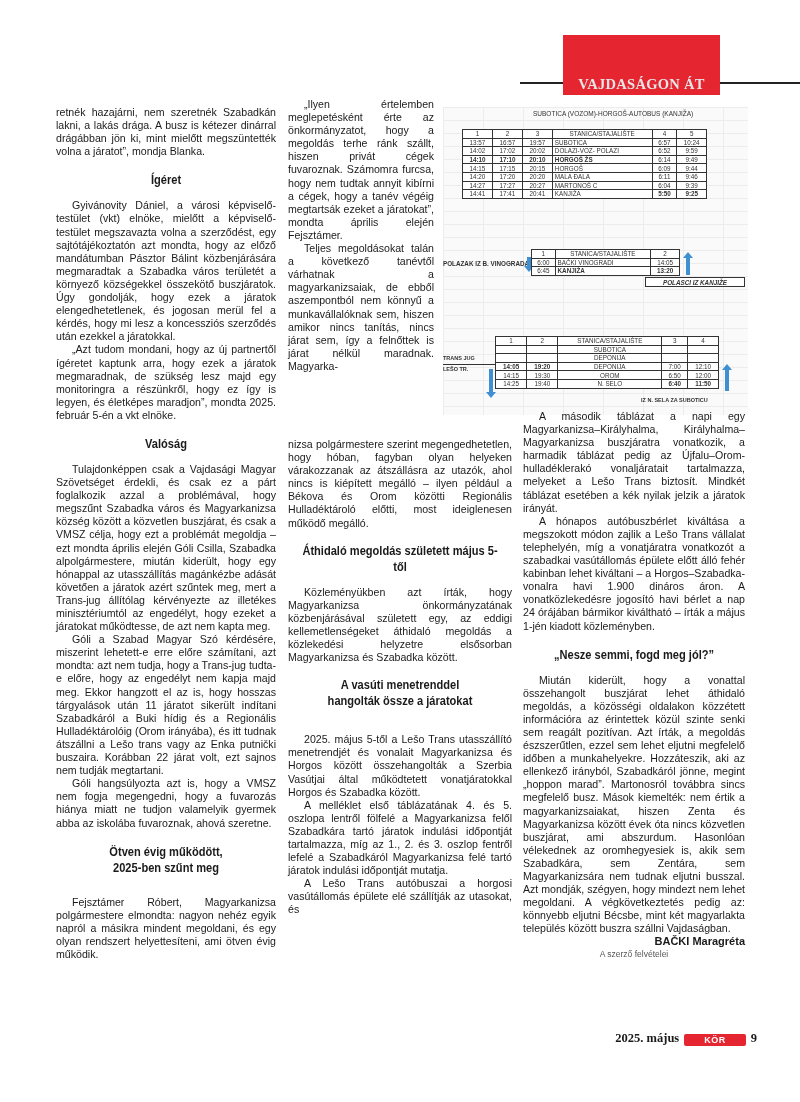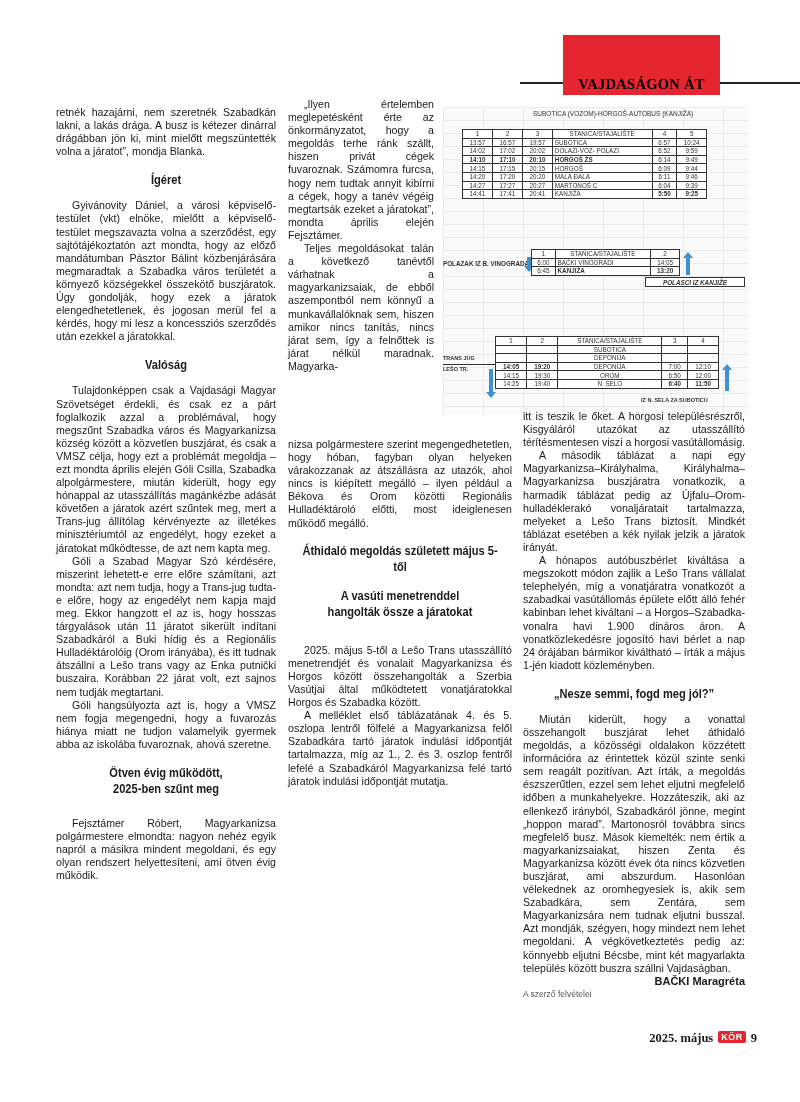--- a/index.html
+++ b/index.html
@@ -1,37 +1,37 @@
 <!DOCTYPE html>
 <html><head>
 <meta charset="utf-8">
 <style>
   * { box-sizing: border-box; margin: 0; padding: 0; }
   html, body { width: 800px; height: 1102px; background: #ffffff; overflow: hidden; }
   body { position: relative; font-family: "DejaVu Sans Condensed", "Liberation Sans", sans-serif; color: #1a1a1a; }
 
   .section-flag { position: absolute; left: 563px; top: 35px; width: 157px; height: 60px; background: #e52631; }
   .section-rule { position: absolute; left: 520px; top: 82px; width: 280px; height: 1.5px; background: #222; }
-  .section-label { position: absolute; left: 563px; top: 73px; width: 157px; height: 22px; background: #e52631; color: #000000; font-family: "Liberation Serif", serif; font-weight: bold; font-size: 14.5px; letter-spacing: 0.3px; text-align: center; line-height: 22px; }
+  .section-label { position: absolute; left: 563px; top: 73px; width: 157px; height: 22px; background: #e52631; color: #e5e5e5; font-family: "Liberation Serif", serif; font-weight: bold; font-size: 14.5px; letter-spacing: 0.3px; text-align: center; line-height: 22px; }
 
   .col { position: absolute; font-family: "Liberation Sans", sans-serif; font-size: 10.6px; line-height: 13.1px; text-align: justify; }
   .col p { text-indent: 16px; }
   .col p.noindent { text-indent: 0; }
   .col h3 { font-family: "Liberation Sans Narrow", "Liberation Sans", sans-serif; font-weight: bold; font-size: 12.6px; line-height: 16px; text-align: center; transform: scaleX(0.88); }
 
   #col1 { left: 56px; top: 106px; width: 220px; }
   #col2top { left: 288px; top: 98px; width: 146px; }
   #col2 { left: 288px; top: 438px; width: 224px; }
   #col3 { left: 523px; top: 410px; width: 222px; }
 
   .byline { text-align: right; font-weight: bold; font-size: 11px; line-height: 13px; }
-  .credit { text-align: left; font-size: 8.5px; color: #555; line-height: 12px; }
-
-  .footer { position: absolute; right: 43px; top: 1031px; font-family: "Liberation Serif", serif; font-weight: bold; font-size: 12.5px; display: flex; align-items: flex-start; gap: 5px; }
-  .footer .kor { background: #e52631; color: #fff; font-family: "Liberation Sans", sans-serif; font-size: 9px; padding: 1px 3px; border-radius: 2px; letter-spacing: 0.5px; }
+  .credit { text-align: center; font-size: 8.5px; color: #555; line-height: 12px; }
+
+  .footer { position: absolute; right: 43px; top: 1031px; font-family: "Liberation Serif", serif; font-weight: bold; font-size: 12.5px; display: flex; align-items: flex-end; gap: 5px; }
+  .footer .kor { background: #e52631; color: #fff; font-family: "Liberation Sans", sans-serif; font-size: 9px; padding: 1px 20px; border-radius: 2px; letter-spacing: 0.5px; }
 
   
   .tt-img { position: absolute; left: 443px; top: 107px; width: 305px; height: 308px; background: #fafafa;
     background-image: linear-gradient(#ececec 1px, transparent 1px), linear-gradient(90deg, #ececec 1px, transparent 1px);
     background-size: 100% 13px, 40px 100%; font-family: "Liberation Sans Narrow", "Liberation Sans", sans-serif; }
   .tt-title { position: absolute; left: 90px; top: 3px; font-size: 6.5px; color: #333; }
   table.tt { position: absolute; border-collapse: collapse; font-size: 6.3px; color: #333; background: #fff; }
   table.tt td { border: 0.8px solid #333; height: 8.6px; padding: 0 2px; text-align: center; white-space: nowrap; }
   table.tt td.st { text-align: left; }
   table.tt tr.b td { font-weight: bold; }
@@ -51,20 +51,21 @@
 <body>
 
 <div class="section-rule"></div>
 <div class="section-flag"></div>
 <div class="section-label">VAJDASÁGON ÁT</div>
 
 <div class="col" id="col1">
   <p class="noindent">retnék hazajárni, nem szeretnék Szabadkán lakni, a lakás drága. A busz is kétezer dinárral drágábban jön ki, mint mielőtt megszüntették volna a járatot”, mondja Blanka.</p>
   <h3 style="margin:14px 0 11px">Ígéret</h3>
   <p>Gyivánovity Dániel, a városi képviselő-testület (vkt) elnöke, mielőtt a képviselő-testület megszavazta volna a szerződést, egy sajtótájékoztatón azt mondta, hogy az előző mandátumban Pásztor Bálint közbenjárására megmaradtak a Szabadka város területét a környező községekkel összekötő buszjáratok. Úgy gondolják, hogy ezek a járatok elengedhetetlenek, és jogosan merül fel a kérdés, hogy mi lesz a koncessziós szerződés után ezekkel a járatokkal.</p>
+  <p>„Azt tudom mondani, hogy az új partnertől ígéretet kaptunk arra, hogy ezek a járatok megmaradnak, de szükség lesz majd egy monitoringra a részünkről, hogy ez így is legyen, és életképes maradjon”, mondta 2025. február 5-én a vkt elnöke.</p>
   <h3 style="margin:14px 0 11px">Valóság</h3>
   <p>Tulajdonképpen csak a Vajdasági Magyar Szövetséget érdekli, és csak ez a párt foglalkozik azzal a problémával, hogy megszűnt Szabadka város és Magyarkanizsa község között a közvetlen buszjárat, és csak a VMSZ célja, hogy ezt a problémát megoldja – ezt mondta április elején Góli Csilla, Szabadka alpolgármestere, miután kiderült, hogy egy hónappal az utasszállítás magánkézbe adását követően a járatok azért szűntek meg, mert a Trans-jug állítólag kérvényezte az illetékes minisztériumtól az engedélyt, hogy ezeket a járatokat működtesse, de azt nem kapta meg.</p>
   <p>Góli a Szabad Magyar Szó kérdésére, miszerint lehetett-e erre előre számítani, azt mondta: azt nem tudja, hogy a Trans-jug tudta-e előre, hogy az engedélyt nem kapja majd meg. Ekkor hangzott el az is, hogy hosszas tárgyalások után 11 járatot sikerült indítani Szabadkáról a Buki hídig és a Regionális Hulladéktárolóig (Orom irányába), és itt tudnak átszállni a Lešo trans vagy az Enka putnički buszaira. Korábban 22 járat volt, ezt sajnos nem tudják megtartani.</p>
   <p>Góli hangsúlyozta azt is, hogy a VMSZ nem fogja megengedni, hogy a fuvarozás hiánya miatt ne tudjon valamelyik gyermek abba az iskolába fuvaroznak, ahová szeretne.</p>
   <h3 style="margin:14px 0 0">Ötven évig működött,</h3>
   <h3 style="margin:0 0 20px">2025-ben szűnt meg</h3>
   <p>Fejsztámer Róbert, Magyarkanizsa polgármestere elmondta: nagyon nehéz egyik napról a másikra mindent megoldani, és egy olyan rendszert helyettesíteni, ami ötven évig működik.</p>
 </div>
 
 <div class="col" id="col2top">
@@ -217,28 +218,29 @@
     </tr>
   </tbody>
     </table>
   <div class="arrow up" style="left:282px; top:262px; height:22px;"></div>
   <div class="tt-small" style="left:198px; top:290px; font-weight:bold;">IZ N. SELA ZA SUBOTICU</div>
 </div>
 
 <div class="col" id="col2">
   <p class="noindent">nizsa polgármestere szerint megengedhetetlen, hogy hóban, fagyban olyan helyeken várakozzanak az átszállásra az utazók, ahol nincs is kiépített megálló – ilyen például a Békova és Orom közötti Regionális Hulladéktároló előtti, most ideiglenesen működő megálló.</p>
   <h3 style="margin:13px 0 11px">Áthidaló megoldás született május 5-től</h3>
+  <p>Közleményükben azt írták, hogy Magyarkanizsa önkormányzatának közbenjárásával született egy, az eddigi kellemetlenségeket áthidaló megoldás a közlekedési helyzetre elsősorban Magyarkanizsa és Szabadka között.</p>
   <h3 style="margin:13px 0 0">A vasúti menetrenddel</h3>
   <h3 style="margin:0 0 24px">hangolták össze a járatokat</h3>
   <p>2025. május 5-től a Lešo Trans utasszállító menetrendjét és vonalait Magyarkanizsa és Horgos között összehangolták a Szerbia Vasútjai által működtetett vonatjáratokkal Horgos és Szabadka között.</p>
   <p>A melléklet első táblázatának 4. és 5. oszlopa lentről fölfelé a Magyarkanizsa felől Szabadkára tartó járatok indulási időpontját tartalmazza, míg az 1., 2. és 3. oszlop fentről lefelé a Szabadkáról Magyarkanizsa felé tartó járatok indulási időpontját mutatja.</p>
+  <p>A Lešo Trans autóbuszai a horgosi vasútállomás épülete elé szállítják az utasokat, és</p>
 </div>
 
 <div class="col" id="col3">
-  <p class="noindent">itt is teszik le őket. A horgosi településrészről, Kisgyáláról utazókat az utasszállító térítésmentesen viszi a horgosi vasútállomásig.</p>
   <p>A második táblázat a napi egy Magyarkanizsa–Királyhalma, Királyhalma–Magyarkanizsa buszjáratra vonatkozik, a harmadik táblázat pedig az Újfalu–Orom-hulladéklerakó vonaljáratait tartalmazza, melyeket a Lešo Trans biztosít. Mindkét táblázat esetében a kék nyilak jelzik a járatok irányát.</p>
   <p>A hónapos autóbuszbérlet kiváltása a megszokott módon zajlik a Lešo Trans vállalat telephelyén, míg a vonatjáratra vonatkozót a szabadkai vasútállomás épülete előtt álló fehér kabinban lehet kiváltani – a Horgos–Szabadka-vonalra havi 1.900 dináros áron. A vonatközlekedésre jogosító havi bérlet a nap 24 órájában bármikor kiváltható – írták a május 1-jén kiadott közleményben.</p>
   <h3 style="margin:14px 0 11px">„Nesze semmi, fogd meg jól?”</h3>
   <p>Miután kiderült, hogy a vonattal összehangolt buszjárat lehet áthidaló megoldás, a közösségi oldalakon közzétett információra az érintettek közül szinte senki sem reagált pozitívan. Azt írták, a megoldás észszerűtlen, ezzel sem lehet eljutni megfelelő időben a munkahelyekre. Hozzáteszik, aki az ellenkező irányból, Szabadkáról jönne, megint „hoppon marad”. Martonosról továbbra sincs megfelelő busz. Mások kiemelték: nem értik a magyarkanizsaiakat, hiszen Zenta és Magyarkanizsa között évek óta nincs közvetlen buszjárat, ami abszurdum. Hasonlóan vélekednek az oromhegyesiek is, akik sem Szabadkára, sem Zentára, sem Magyarkanizsára nem tudnak eljutni busszal. Azt mondják, szégyen, hogy mindezt nem lehet megoldani. A végkövetkeztetés pedig az: könnyebb eljutni Bécsbe, mint két magyarlakta település között buszra szállni Vajdaságban.</p>
   <div class="byline">BAČKI Maragréta</div>
   <div class="credit">A szerző felvételei</div>
 </div>
 
 <div class="footer">
   <span>2025. május</span>

